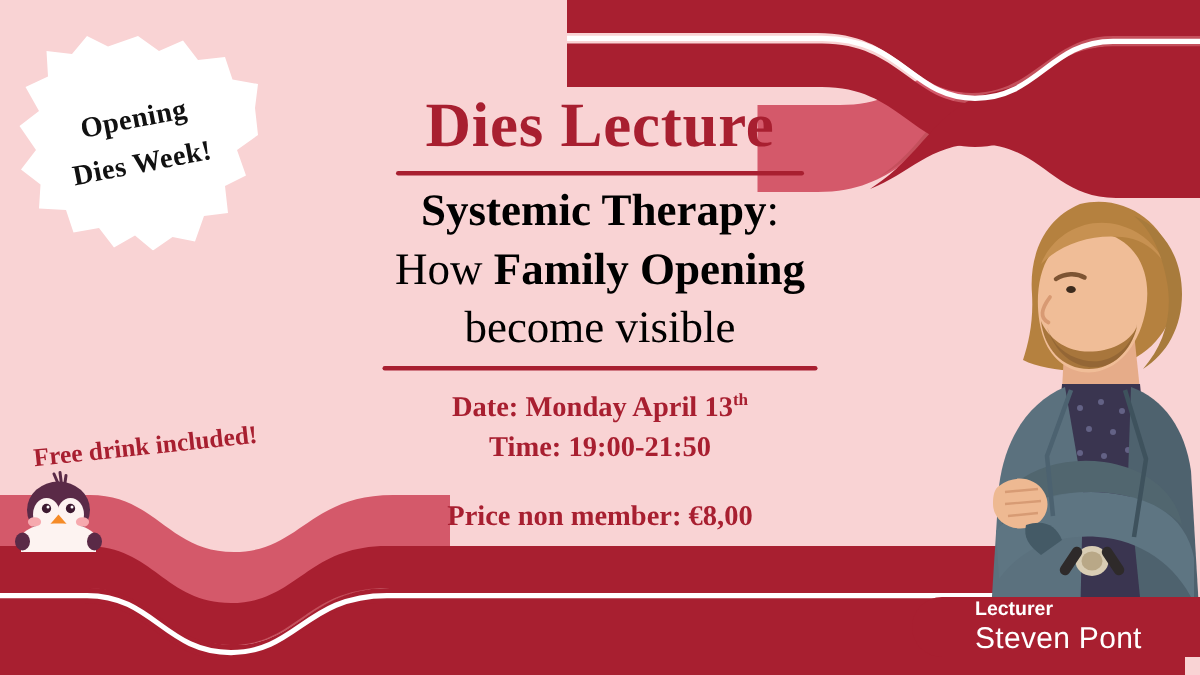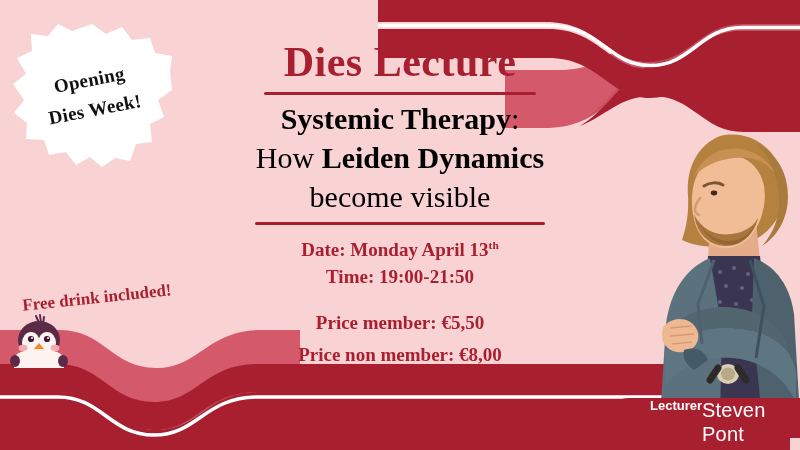--- a/index.html
+++ b/index.html
@@ -83,20 +83,21 @@
     width: 440px;
     text-align: center;
     color: #a81f30;
   }
   .title {
     font-size: 42px;
     font-weight: bold;
     line-height: 1.06;
     letter-spacing: 0.5px;
     color: #a81f30;
+    margin-top: 22px;
   }
   .rule {
     height: 3px;
     background: #a81f30;
     width: 272px;
     margin: 7px auto 4px auto;
     border-radius: 2px;
   }
   .rule.lower {
     width: 290px;
@@ -144,21 +145,21 @@
   .pill {
     position: absolute;
     left: 608px;
     top: 398px;
     width: 192px;
     height: 40px;
     background: #a81f30;
     border-top-left-radius: 26px;
     border-bottom-left-radius: 26px;
     display: flex;
-    flex-direction: row;
+    flex-direction: column;
     justify-content: center;
     padding-left: 42px;
     box-sizing: border-box;
   }
   .pill .role {
     color: #ffffff;
     font-family: "Liberation Sans", sans-serif;
     font-weight: bold;
     font-size: 13px;
     line-height: 1.2;
@@ -308,34 +309,33 @@
   </svg>
 
   <div class="content">
     <div class="title">Dies Lecture</div>
     <div class="rule"></div>
 
     <div class="subtitle-line">
       <span class="bold">Systemic Therapy</span><span class="thin">:</span>
     </div>
     <div class="subtitle-line">
-      <span class="thin">How </span><span class="bold">Leiden Dynamics</span>
+      <span class="thin">How </span><span class="bold">Family Opening</span>
     </div>
     <div class="subtitle-line">
       <span class="thin">become visible</span>
     </div>
     <div class="rule lower"></div>
 
     <div class="details">
       <div><span>Date: Monday April 13</span><sup>th</sup></div>
       <div>Time: 19:00-21:50</div>
     </div>
 
     <div class="prices">
-      <div>Price member: €5,50</div>
       <div>Price non member: €8,00</div>
     </div>
   </div>
 
   <div class="photo">
     <svg viewBox="0 0 176 300" width="176" height="300">
 
       <path d="M96,18 C72,28 62,52 64,78 C65,96 62,110 58,122
                C74,130 104,132 126,124 C150,114 162,92 160,66
                C158,36 130,10 96,18 Z" fill="#b5813f"></path>

